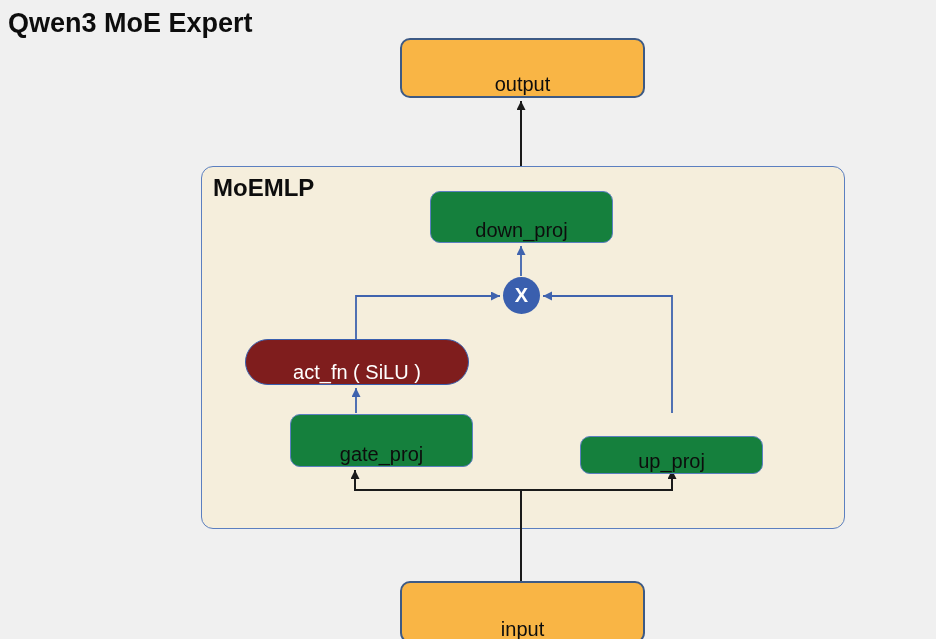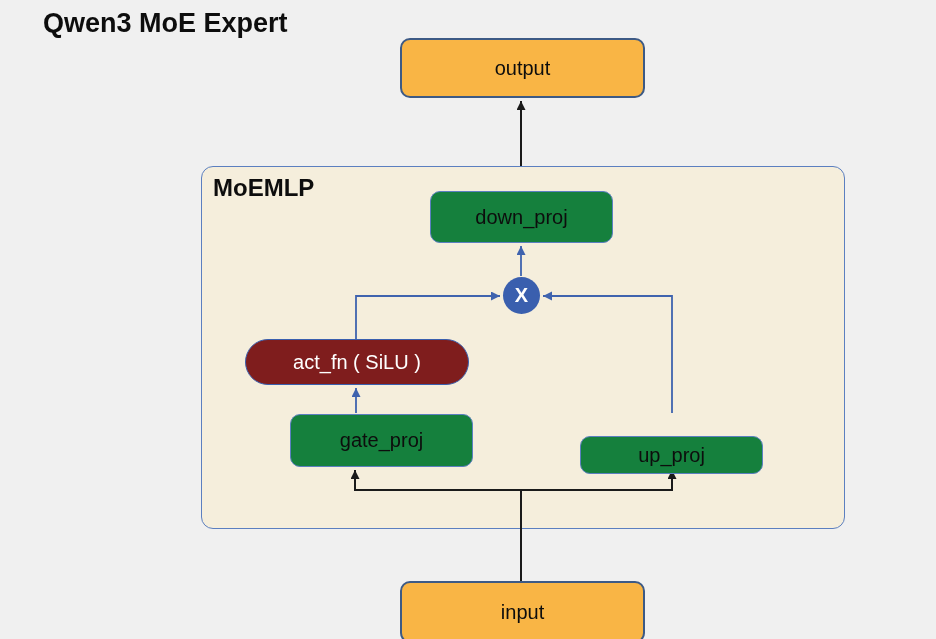--- a/index.html
+++ b/index.html
@@ -6,34 +6,34 @@
   html, body { width: 936px; height: 639px; overflow: hidden; }
   body {
     background: #f0f0f0;
     font-family: "Liberation Sans", sans-serif;
     color: #111;
   }
   .canvas { position: relative; width: 936px; height: 639px; background: #f0f0f0; }
 
   .title {
     position: absolute; left: 8px; top: 8px;
-    font-size: 27px; font-weight: 700; color: #0d0d0d; margin-left: 35px;
+    font-size: 27px; font-weight: 700; color: #0d0d0d;
   }
 
   .container-box {
     position: absolute; left: 201px; top: 166px; width: 644px; height: 363px;
     background: #f5eedc; border: 1.6px solid #5b7fc0; border-radius: 12px;
   }
   .container-label {
     position: absolute; left: 213px; top: 174px;
     font-size: 24px; font-weight: 700; color: #0d0d0d;
   }
 
   .node {
-    position: absolute; display: flex; align-items: center; justify-content: center;
+    position: absolute; display: flex; align-items: flex-end; justify-content: center;
     font-size: 20px; color: #0d0d0d; z-index: 3;
   }
   .io {
     background: #f9b545; border: 2px solid #3d5a85; border-radius: 10px;
   }
   .proj {
     background: #15803d; border: 1.6px solid #5b7fc0; border-radius: 10px;
   }
   .pill {
     background: #7f1d1d; border: 1.6px solid #3a5fae; border-radius: 24px; color: #ffffff;

